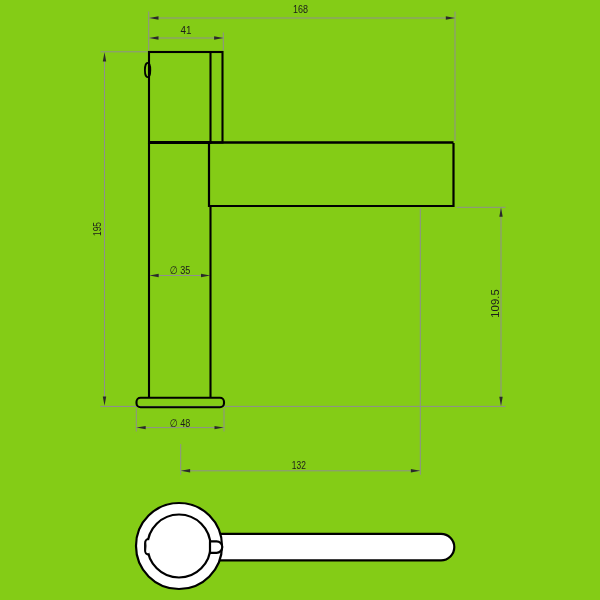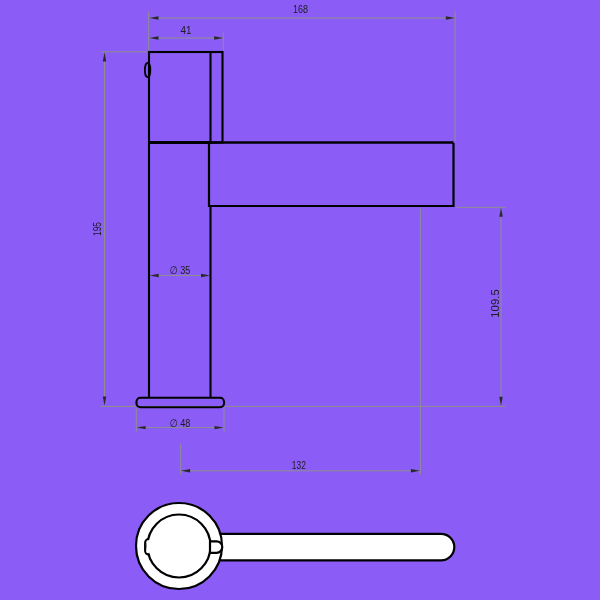--- a/index.html
+++ b/index.html
@@ -1,16 +1,16 @@
 <!DOCTYPE html>
 <html><head>
 <meta charset="utf-8">
 <style>
   html,body{margin:0;padding:0;background:#ffffff;}
-  .page{width:600px;height:600px;position:relative;background:#8b5cf6;overflow:hidden;}
+  .page{width:600px;height:600px;position:relative;background:#84cc16;overflow:hidden;}
   text{font-family:"Liberation Sans",sans-serif;fill:#1c1c1c;}
   .dim{stroke:#8f8f8f;stroke-width:1;fill:none;}
   .obj{stroke:#000000;fill:none;}
   .arr{fill:#2a2a2a;stroke:none;}
 </style>
 </head>
 <body>
 <div class="page">
 <svg width="600" height="600" viewBox="0 0 600 600" shape-rendering="geometricPrecision">
 

